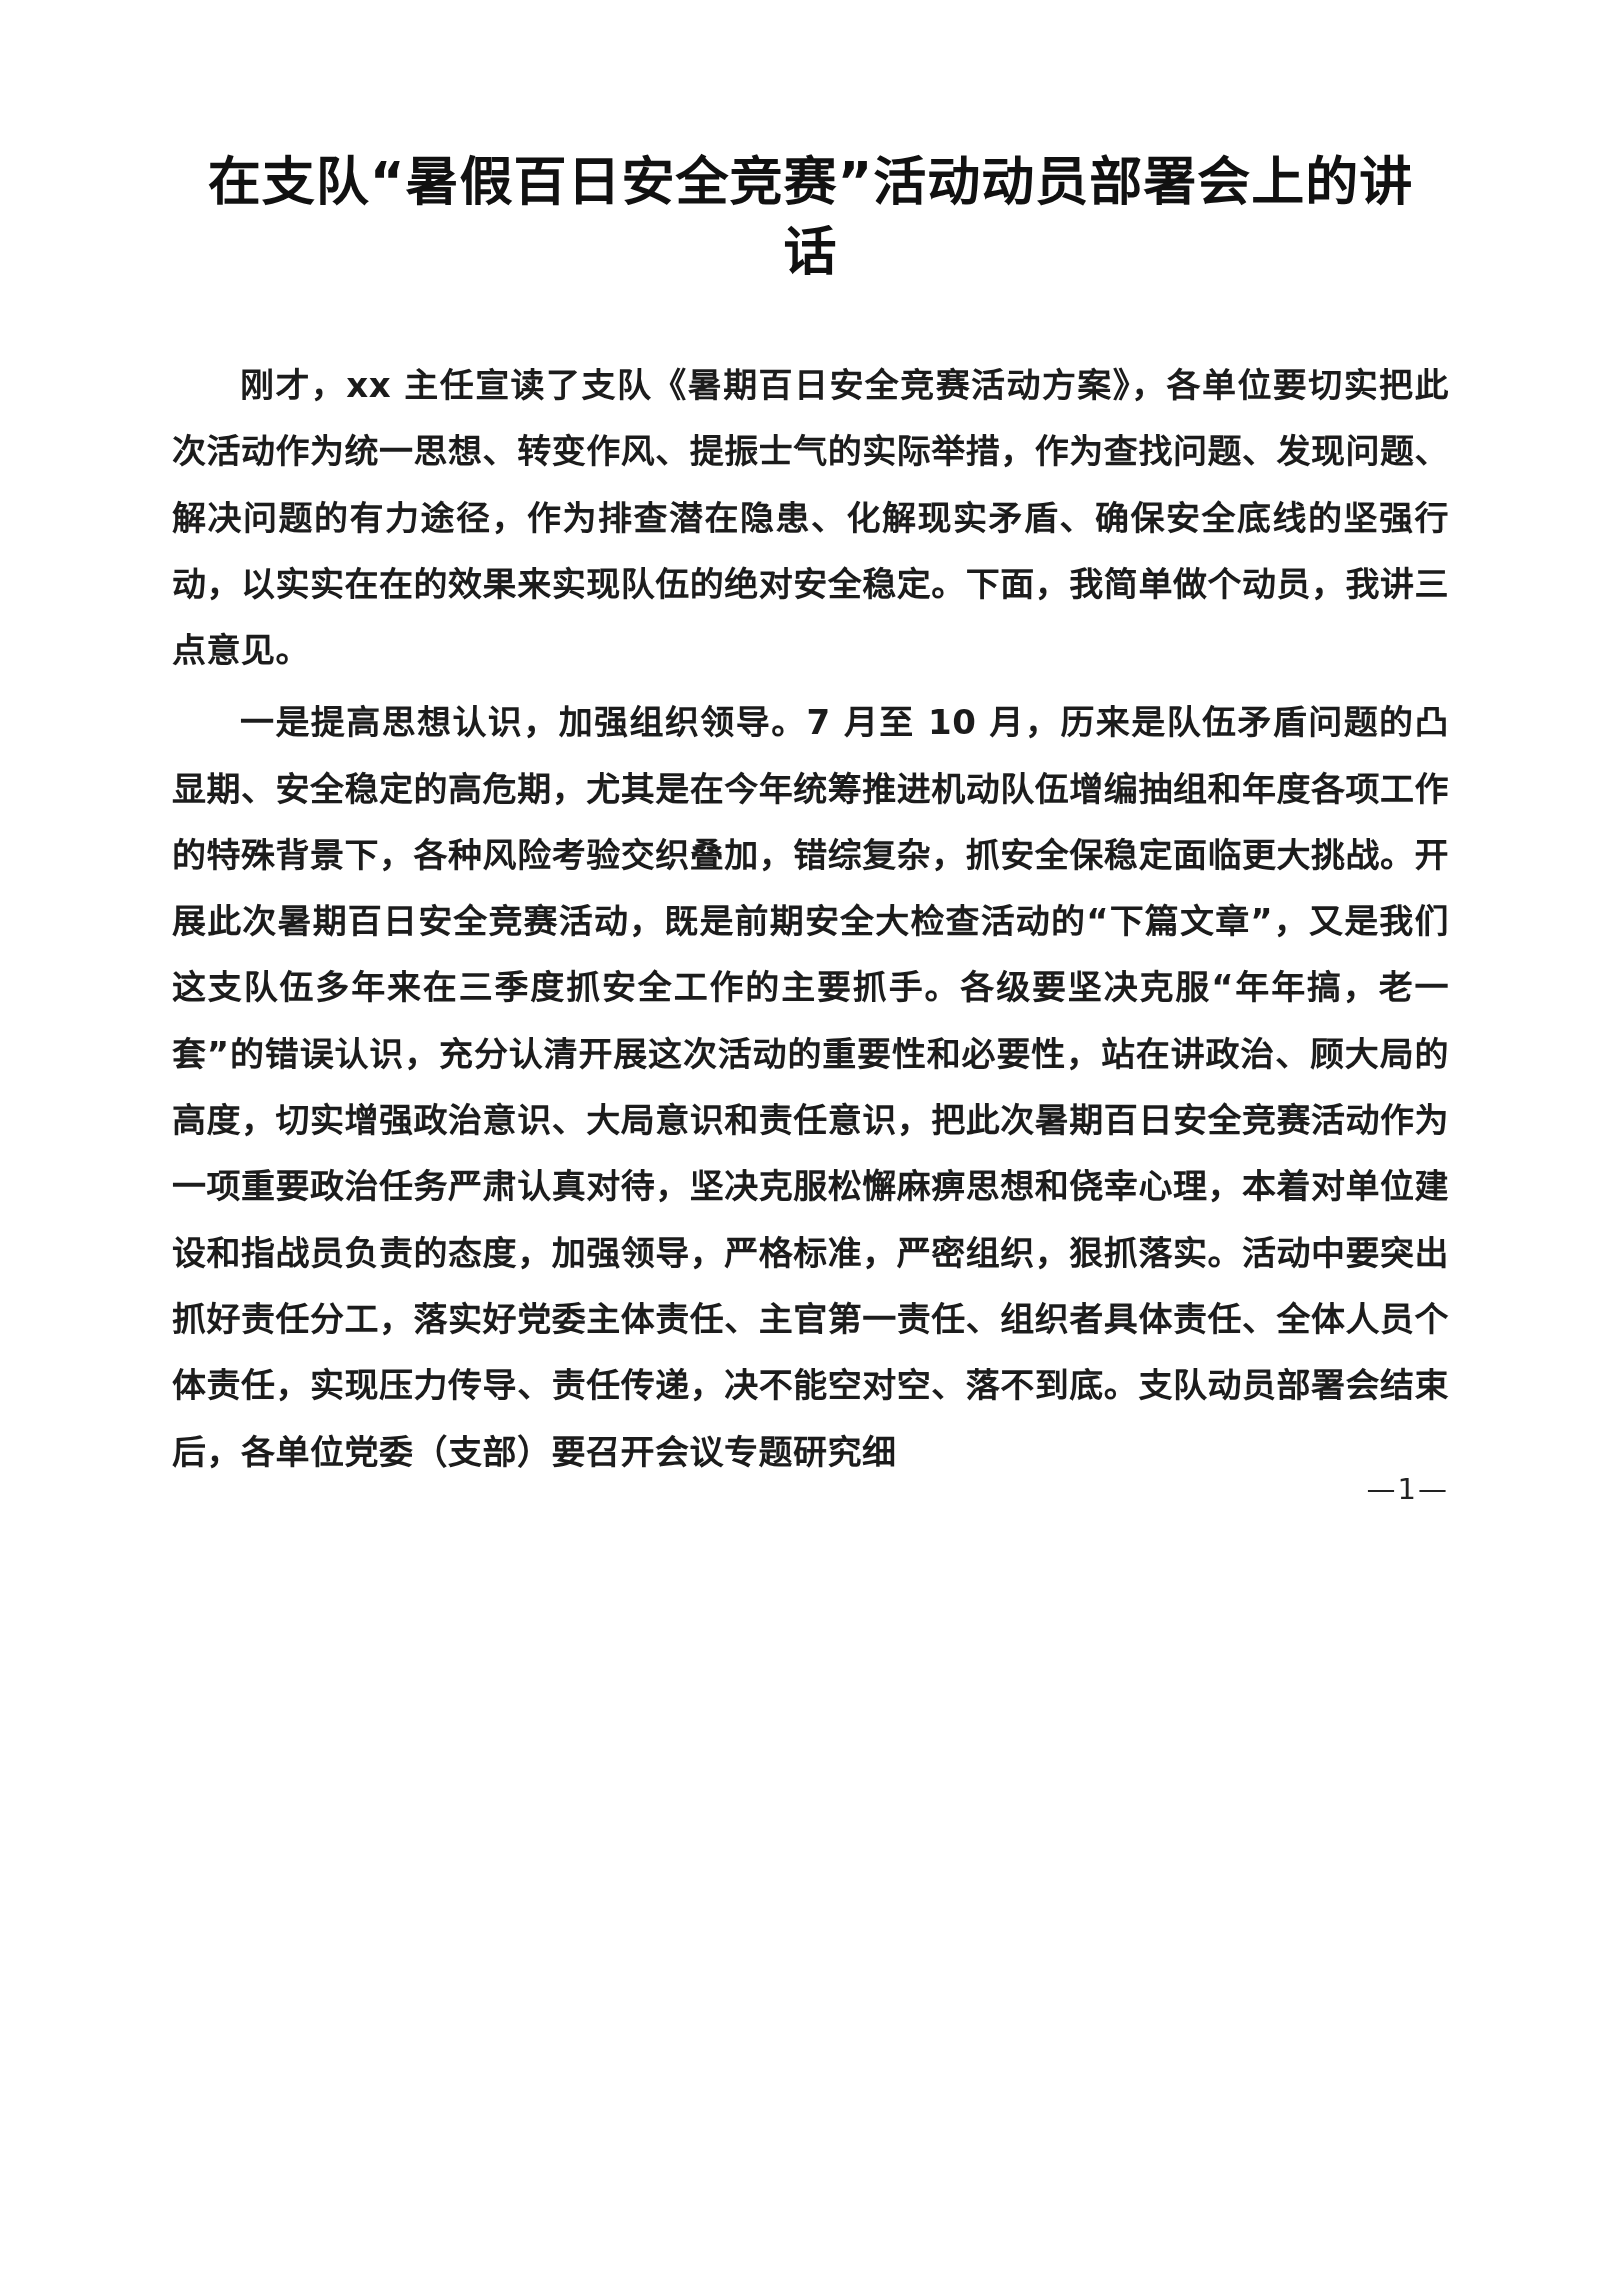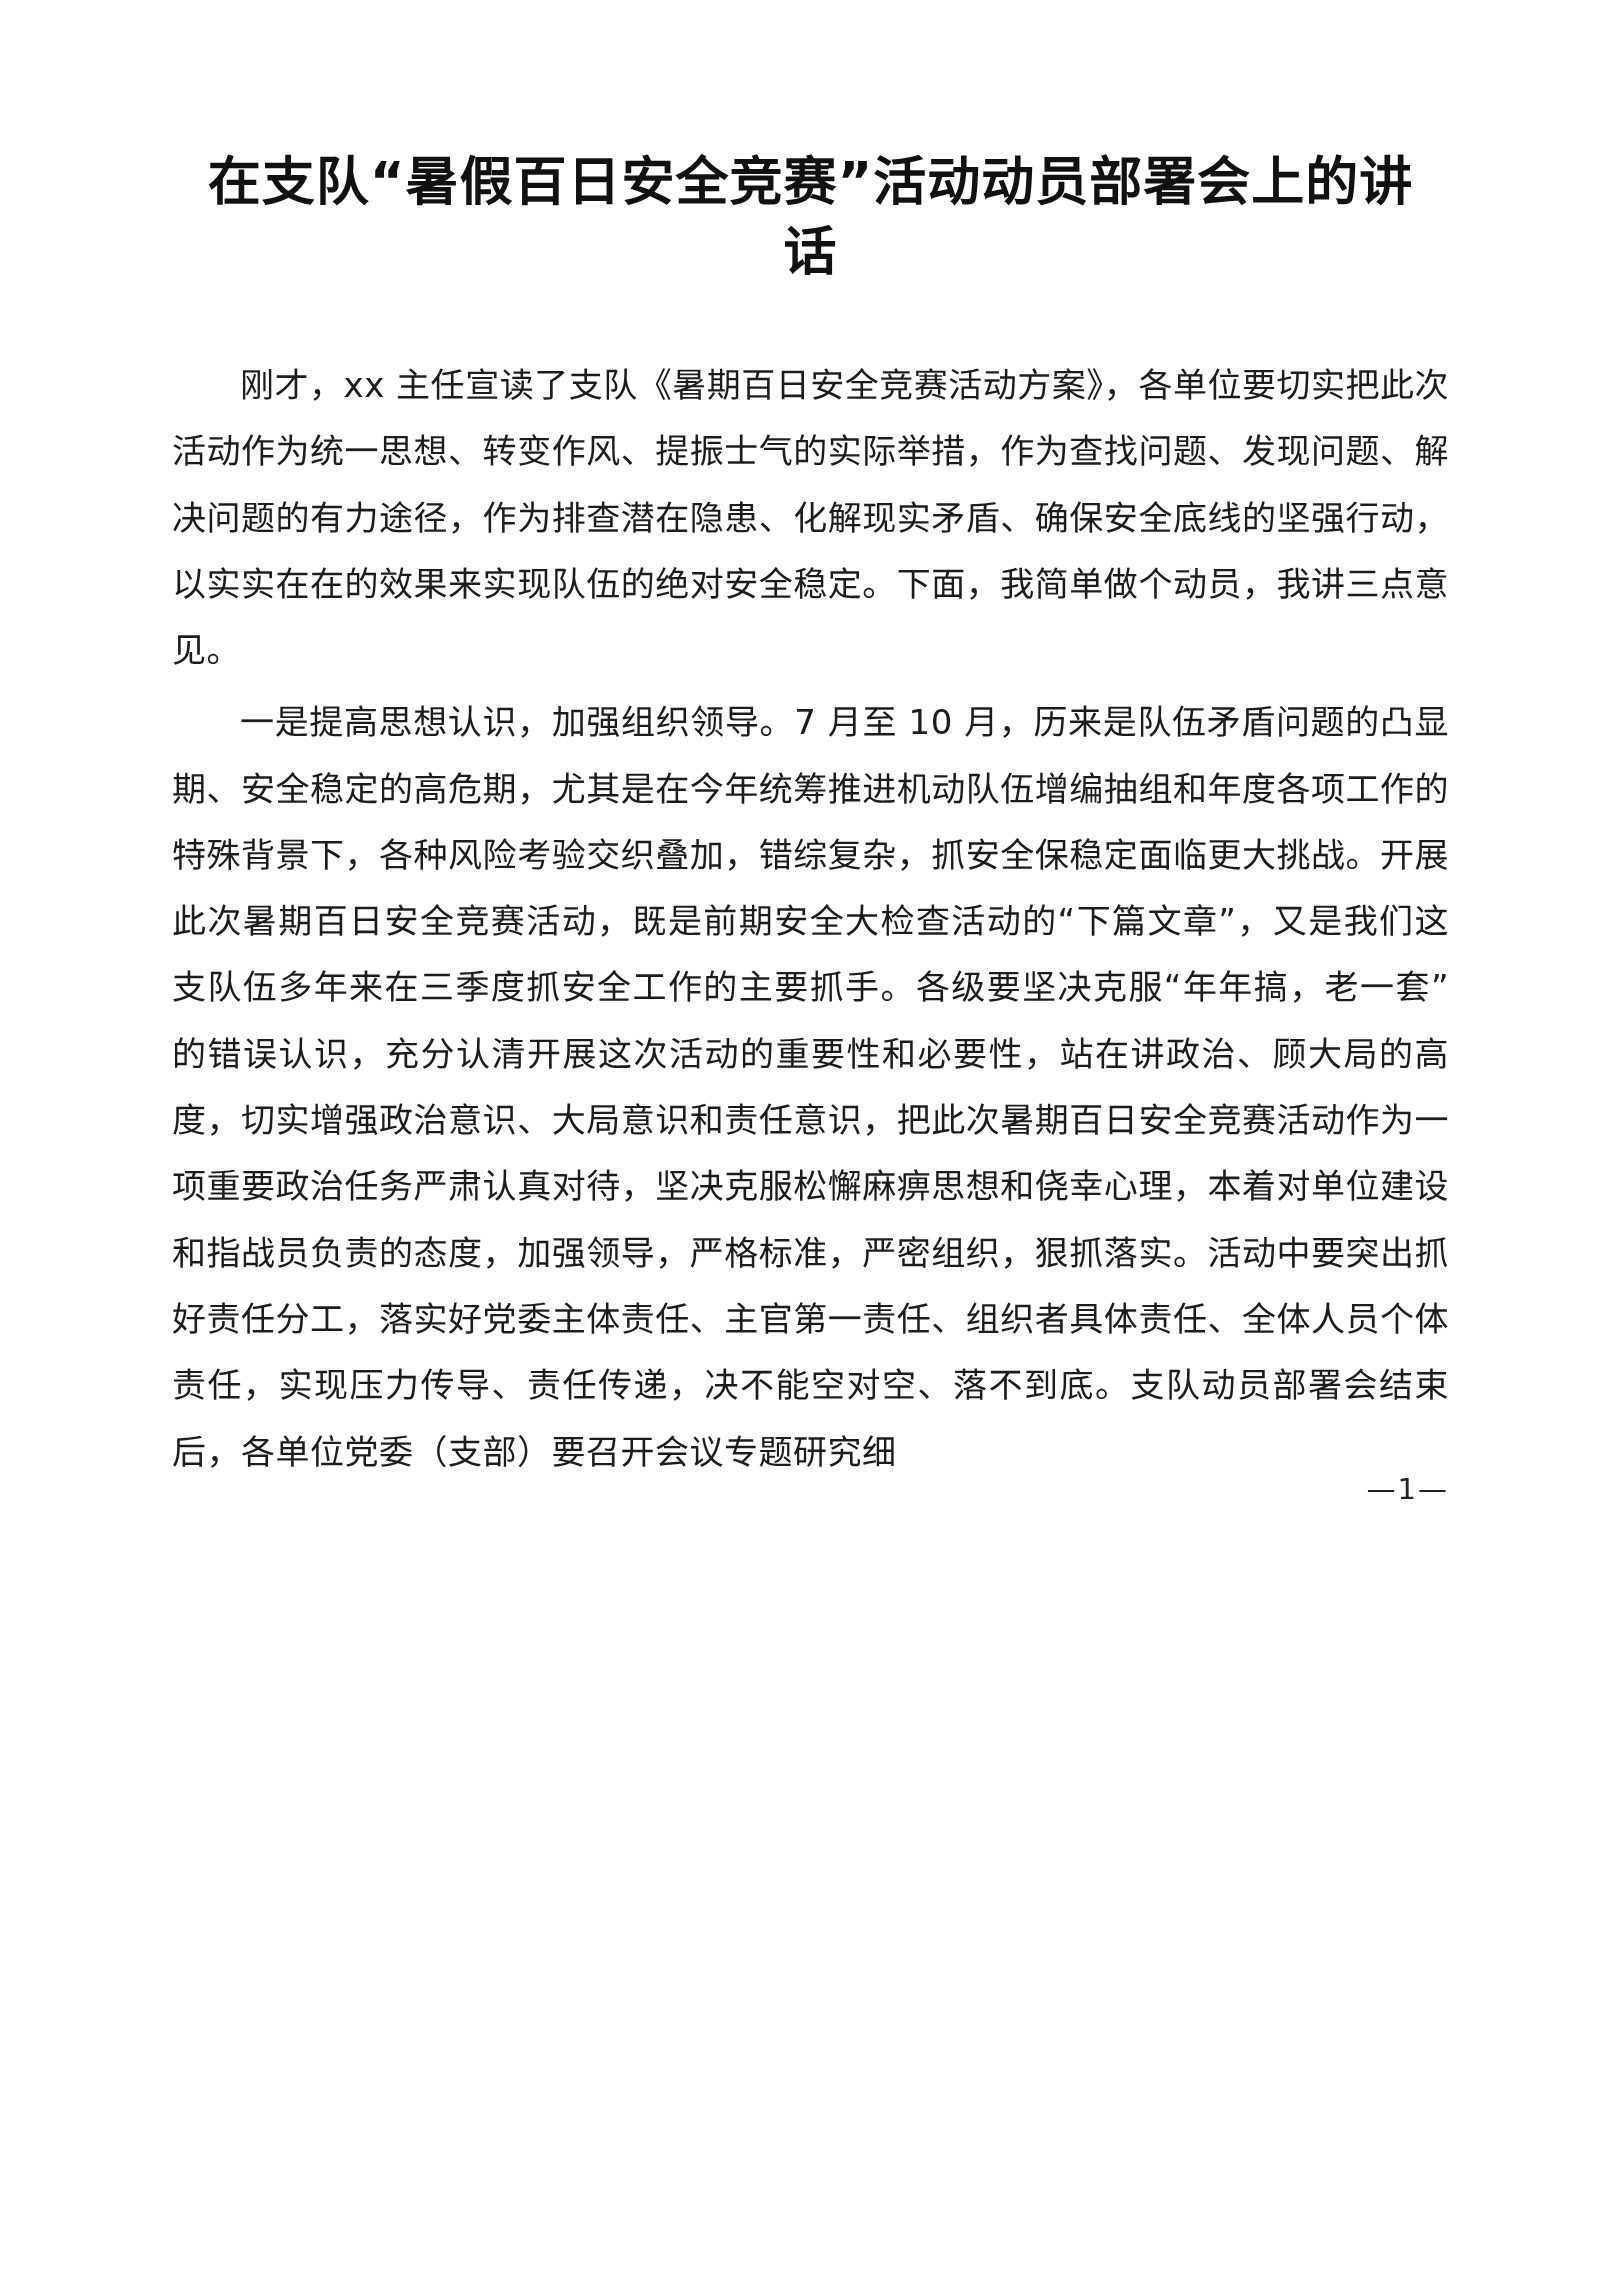--- a/index.html
+++ b/index.html
@@ -37,21 +37,21 @@
   }
   .body-para {
     font-size: 34px;
     line-height: 1.95;
     text-align: justify;
     text-justify: inter-ideograph;
     text-indent: 2em;
     margin: 0 0 5.9px 0;
     letter-spacing: 0.5px;
     color: #1c1c1c;
-    font-weight: 400;
+    font-weight: 700;
   }
   .page-number {
     position: absolute;
     right: 172px;
     bottom: 125px;
     font-size: 29px;
     color: #222222;
     letter-spacing: 2px;
   }
 </style>

